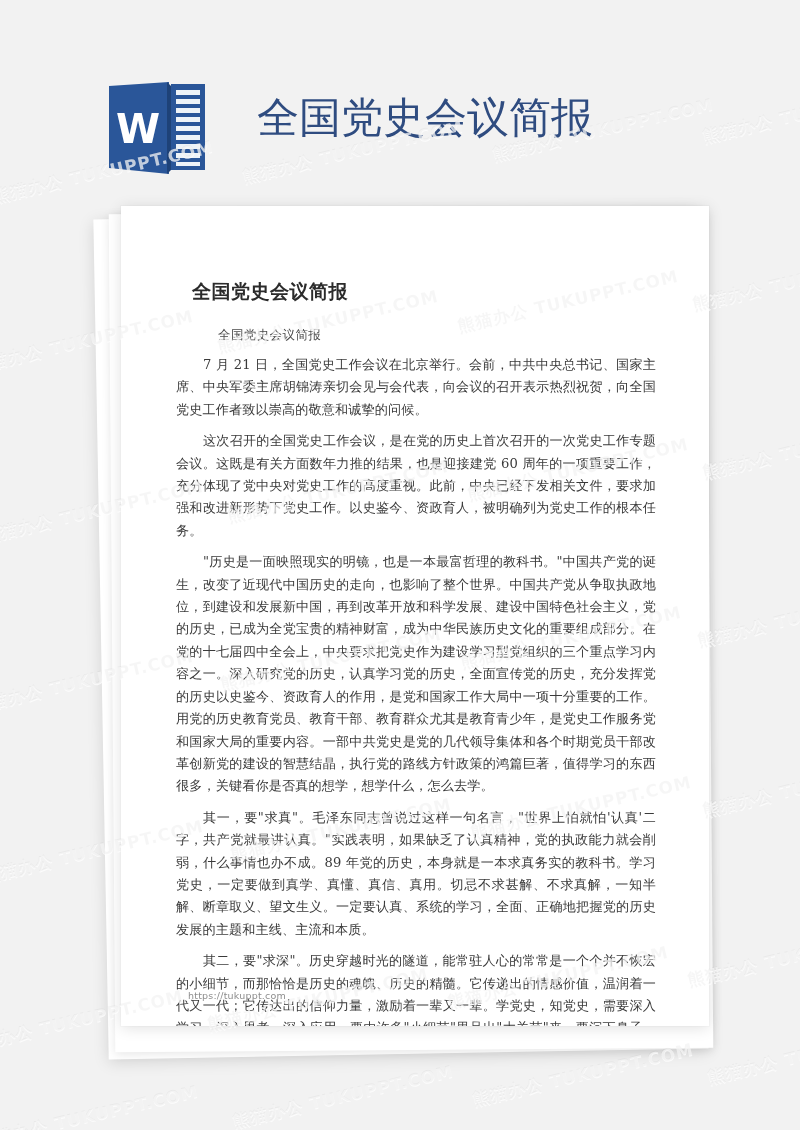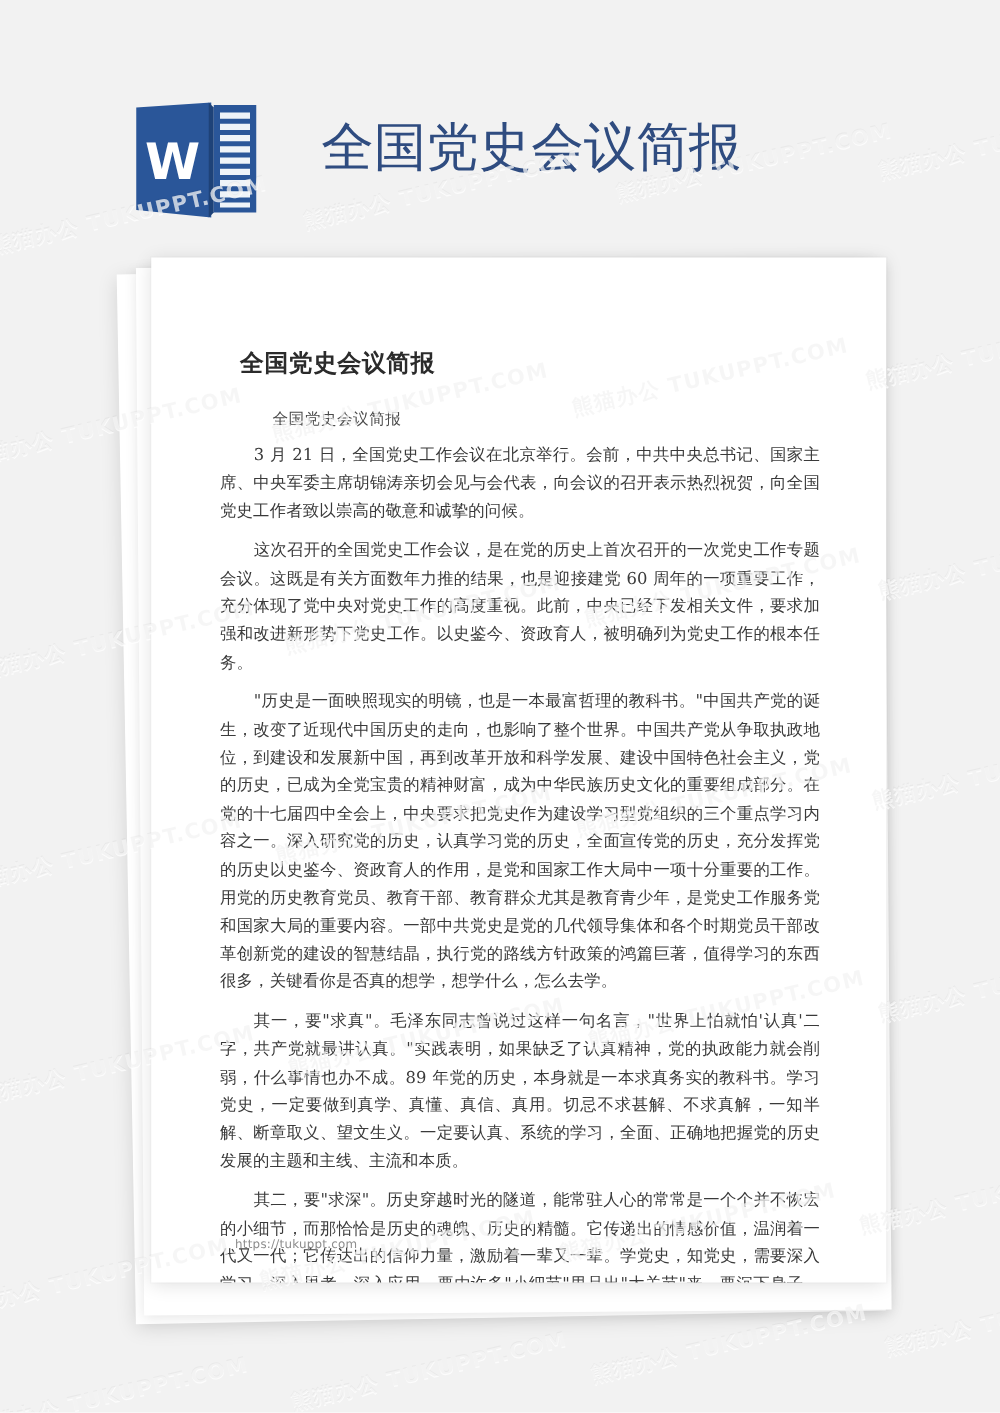--- a/index.html
+++ b/index.html
@@ -175,21 +175,21 @@
   <div class="sheet-back-b"></div>
 
   <div id="page-main">
     <div id="page-body">
 
       <div id="doc-heading">全国党史会议简报</div>
 
       <div id="doc-subtitle">全国党史会议简报</div>
 
       <div id="doc-paragraphs">
-        <p class="doc-p">3 月 21 日，全国党史工作会议在北京举行。会前，中共中央总书记、国家主席、中央军委主席胡锦涛亲切会见与会代表，向会议的召开表示热烈祝贺，向全国党史工作者致以崇高的敬意和诚挚的问候。</p>
+        <p class="doc-p">7 月 21 日，全国党史工作会议在北京举行。会前，中共中央总书记、国家主席、中央军委主席胡锦涛亲切会见与会代表，向会议的召开表示热烈祝贺，向全国党史工作者致以崇高的敬意和诚挚的问候。</p>
         <p class="doc-p">这次召开的全国党史工作会议，是在党的历史上首次召开的一次党史工作专题会议。这既是有关方面数年力推的结果，也是迎接建党 60 周年的一项重要工作，充分体现了党中央对党史工作的高度重视。此前，中央已经下发相关文件，要求加强和改进新形势下党史工作。以史鉴今、资政育人，被明确列为党史工作的根本任务。</p>
         <p class="doc-p">"历史是一面映照现实的明镜，也是一本最富哲理的教科书。"中国共产党的诞生，改变了近现代中国历史的走向，也影响了整个世界。中国共产党从争取执政地位，到建设和发展新中国，再到改革开放和科学发展、建设中国特色社会主义，党的历史，已成为全党宝贵的精神财富，成为中华民族历史文化的重要组成部分。在党的十七届四中全会上，中央要求把党史作为建设学习型党组织的三个重点学习内容之一。深入研究党的历史，认真学习党的历史，全面宣传党的历史，充分发挥党的历史以史鉴今、资政育人的作用，是党和国家工作大局中一项十分重要的工作。用党的历史教育党员、教育干部、教育群众尤其是教育青少年，是党史工作服务党和国家大局的重要内容。一部中共党史是党的几代领导集体和各个时期党员干部改革创新党的建设的智慧结晶，执行党的路线方针政策的鸿篇巨著，值得学习的东西很多，关键看你是否真的想学，想学什么，怎么去学。</p>
         <p class="doc-p">其一，要"求真"。毛泽东同志曾说过这样一句名言，"世界上怕就怕'认真'二字，共产党就最讲认真。"实践表明，如果缺乏了认真精神，党的执政能力就会削弱，什么事情也办不成。89 年党的历史，本身就是一本求真务实的教科书。学习党史，一定要做到真学、真懂、真信、真用。切忌不求甚解、不求真解，一知半解、断章取义、望文生义。一定要认真、系统的学习，全面、正确地把握党的历史发展的主题和主线、主流和本质。</p>
         <p class="doc-p">其二，要"求深"。历史穿越时光的隧道，能常驻人心的常常是一个个并不恢宏的小细节，而那恰恰是历史的魂魄、历史的精髓。它传递出的情感价值，温润着一代又一代；它传达出的信仰力量，激励着一辈又一辈。学党史，知党史，需要深入学习、深入思考、深入应用。要由许多"小细节"里品出"大关节"来。要沉下身子、静下心来，深入研读、深刻体会、深刻理解、深入应用，全面系统的学习党的历史，切忌"一曝十寒"、"虎头蛇尾"，要坚决做到学不深入不</p>
       </div>
 
       <div id="doc-url">https://tukuppt.com</div>
     </div>
   </div>
 </div>

